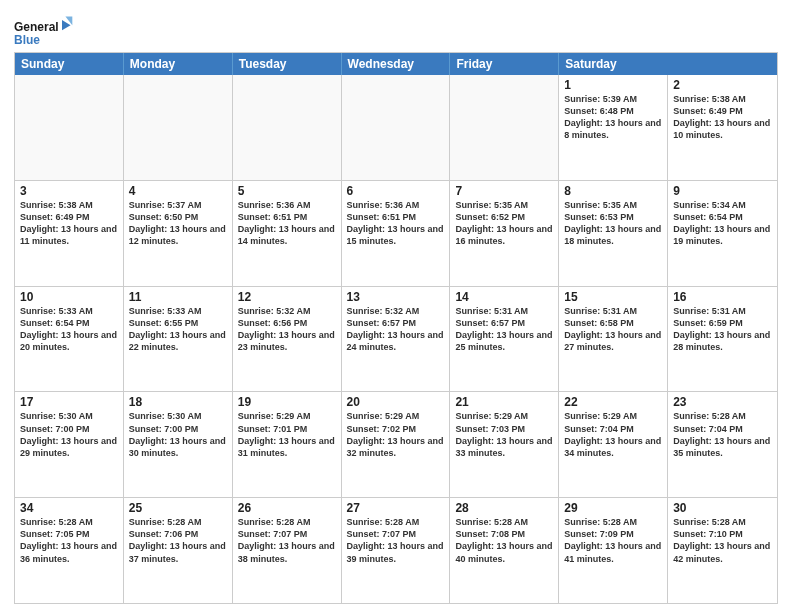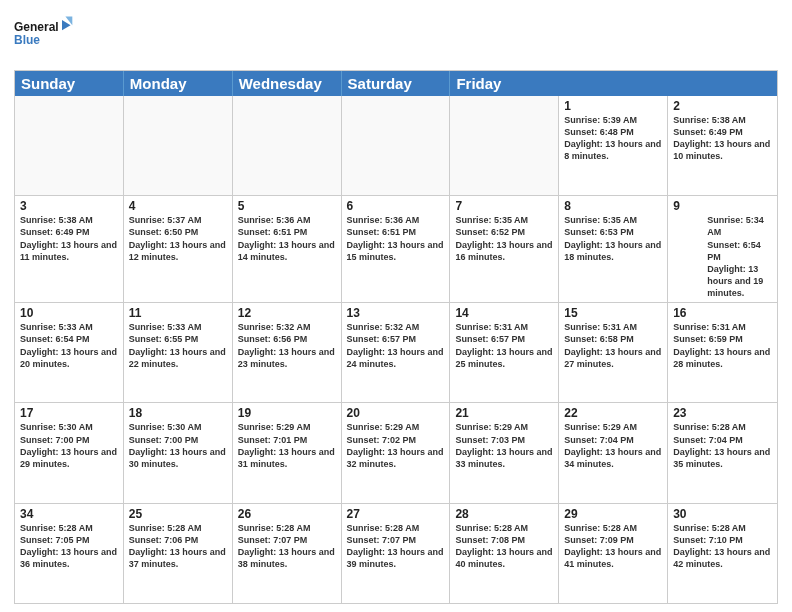--- a/index.html
+++ b/index.html
@@ -14,21 +14,21 @@
       width: 792px;
       height: 612px;
       padding: 10px 14px 8px 14px;
       display: flex;
       flex-direction: column;
     }
     .header {
       display: flex;
       align-items: flex-start;
       justify-content: space-between;
-      margin-bottom: 20px;
+      margin-bottom: 2px;
     }
     .logo {
       display: flex;
       align-items: center;
       gap: 4px;
       margin-top: 4px;
     }
     .title-section {
       text-align: right;
     }
@@ -48,21 +48,21 @@
       flex-direction: column;
       border: 1px solid #ccc;
     }
     .cal-header {
       display: grid;
       grid-template-columns: repeat(7, 1fr);
       background: #3a7abf;
     }
     .cal-header-cell {
       color: #fff;
-      font-size: 15px;
+      font-size: 12px;
       font-weight: bold;
       padding: 4px 6px;
       text-align: left;
       border-right: 1px solid #5a9ad0;
     }
     .cal-header-cell:last-child { border-right: none; }
     .cal-body {
       flex: 1;
       display: flex;
       flex-direction: column;
@@ -115,23 +115,24 @@
     <div class="title-section">
       <div class="month-title"></div>
       <div class="location"></div>
     </div>
   </div>
 
   <div class="calendar">
     <div class="cal-header">
     <div class="cal-header-cell">Sunday</div>
         <div class="cal-header-cell">Monday</div>
+        <div class="cal-header-cell">Tuesday</div>
         <div class="cal-header-cell">Wednesday</div>
+        <div class="cal-header-cell">Friday</div>
         <div class="cal-header-cell">Saturday</div>
-        <div class="cal-header-cell">Friday</div>
       </div>
     <div class="cal-body">
     <div class="cal-row">
           <div class="cal-cell empty"></div>
           <div class="cal-cell empty"></div>
           <div class="cal-cell empty"></div>
           <div class="cal-cell empty"></div>
           <div class="cal-cell empty"></div>
           <div class="cal-cell">
             <span class="day-num">1</span>
@@ -178,21 +179,21 @@
 Daylight: 13 hours and 16 minutes.</div>
           </div>
           <div class="cal-cell">
             <span class="day-num">8</span>
             <div class="cell-text" style="white-space: pre-line;">Sunrise: 5:35 AM
 Sunset: 6:53 PM
 Daylight: 13 hours and 18 minutes.</div>
           </div>
           <div class="cal-cell">
             <span class="day-num">9</span>
-            <div class="cell-text" style="white-space: pre-line; margin-left: 34px;">Sunrise: 5:34 AM
+            <div class="cell-text" style="white-space: pre-line;">Sunrise: 5:34 AM
 Sunset: 6:54 PM
 Daylight: 13 hours and 19 minutes.</div>
           </div>
         </div>
         <div class="cal-row">
           <div class="cal-cell">
             <span class="day-num">10</span>
             <div class="cell-text" style="white-space: pre-line;">Sunrise: 5:33 AM
 Sunset: 6:54 PM
 Daylight: 13 hours and 20 minutes.</div>

